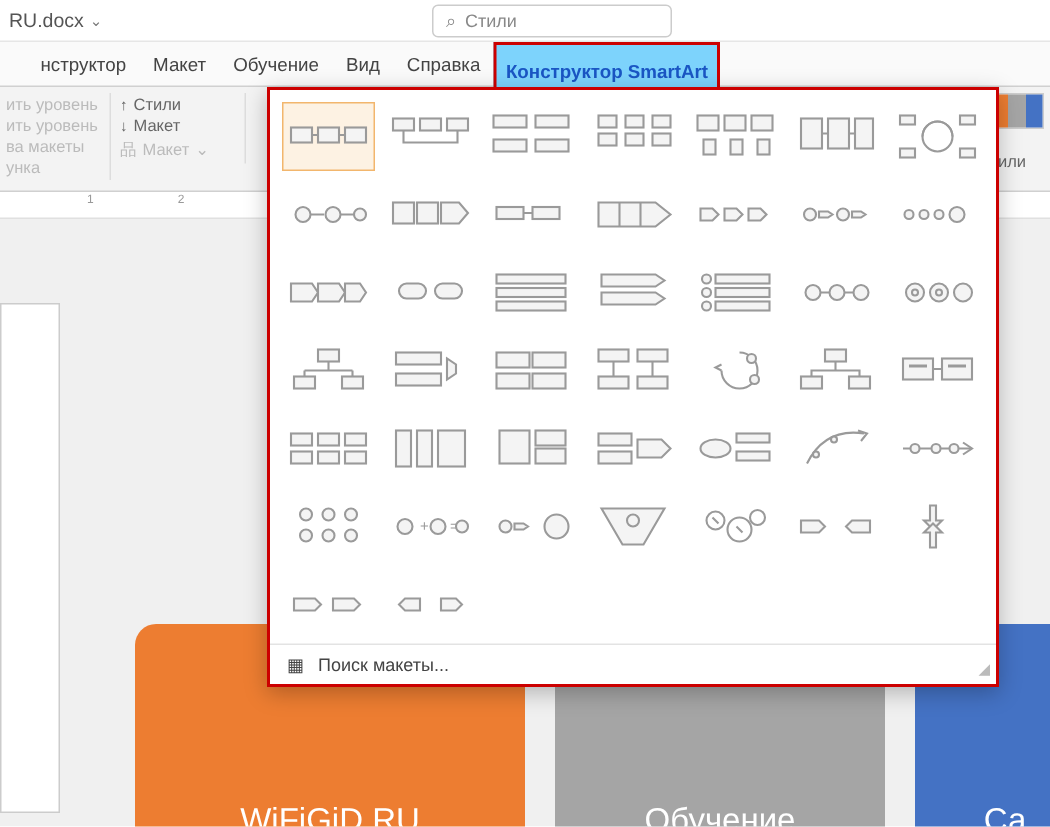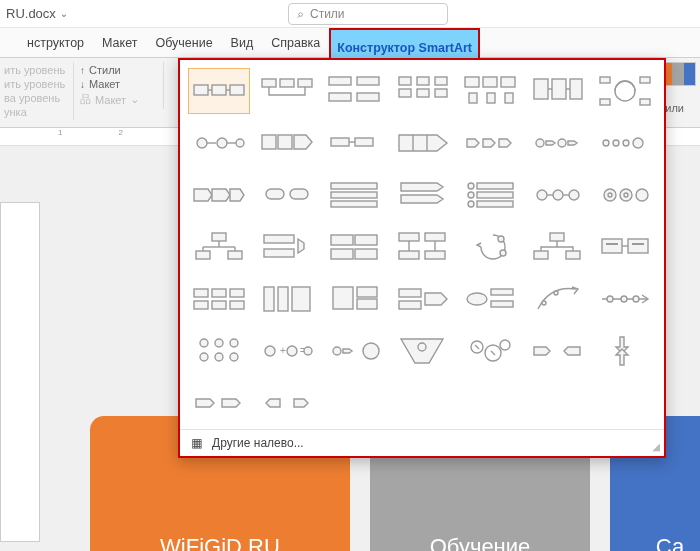--- a/index.html
+++ b/index.html
@@ -197,21 +197,21 @@
     <div class="tab">Обучение</div>
     <div class="tab">Вид</div>
     <div class="tab">Справка</div>
     <div class="tab active">Конструктор SmartArt</div>
   </div>
 
 <div class="ribbon">
   <div class="groupA">
     <div>ить уровень</div>
     <div>ить уровень</div>
-    <div>ва уровень</div>
+    <div>ва макеты</div>
     <div>унка</div>
   </div>
   <div class="groupB">
     <div>
         <span class="arrowbtn">↑</span>
         <span>Стили</span>
       </div>
     <div>
         <span class="arrowbtn">↓</span>
         <span>Макет</span>
@@ -597,16 +597,16 @@
       </div>
       <div class="gitem">
         <svg viewBox="0 0 54 36">
           <path d="M20 14 h-10 l-4 4 4 4 h10 z" stroke="#9a9a9a" stroke-width="1.4" fill="#f4f4f4"></path>
           <path d="M34 14 h10 l4 4 -4 4 h-10 z" stroke="#9a9a9a" stroke-width="1.4" fill="#f4f4f4"></path>
         </svg>
       </div>
     </div>
   <div class="gallery-footer">
     <span class="micon">▦</span>
-    <span>Другие налево...</span>
+    <span>Поиск макеты...</span>
   </div>
   <div class="resize-grip">◢</div>
 </div>
 
 </body></html>

